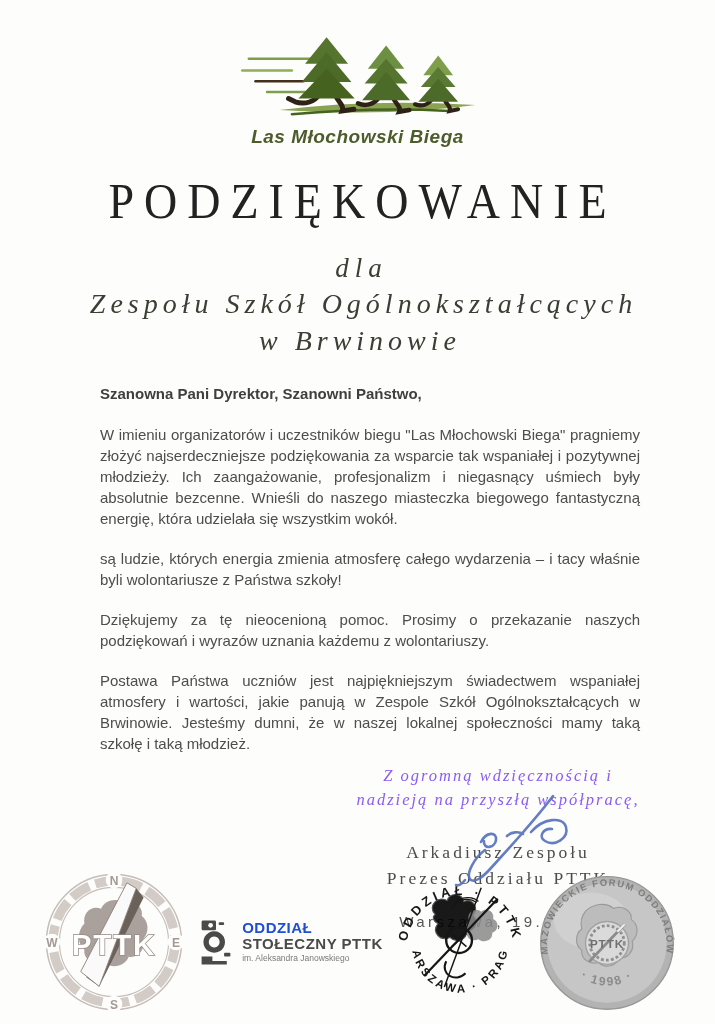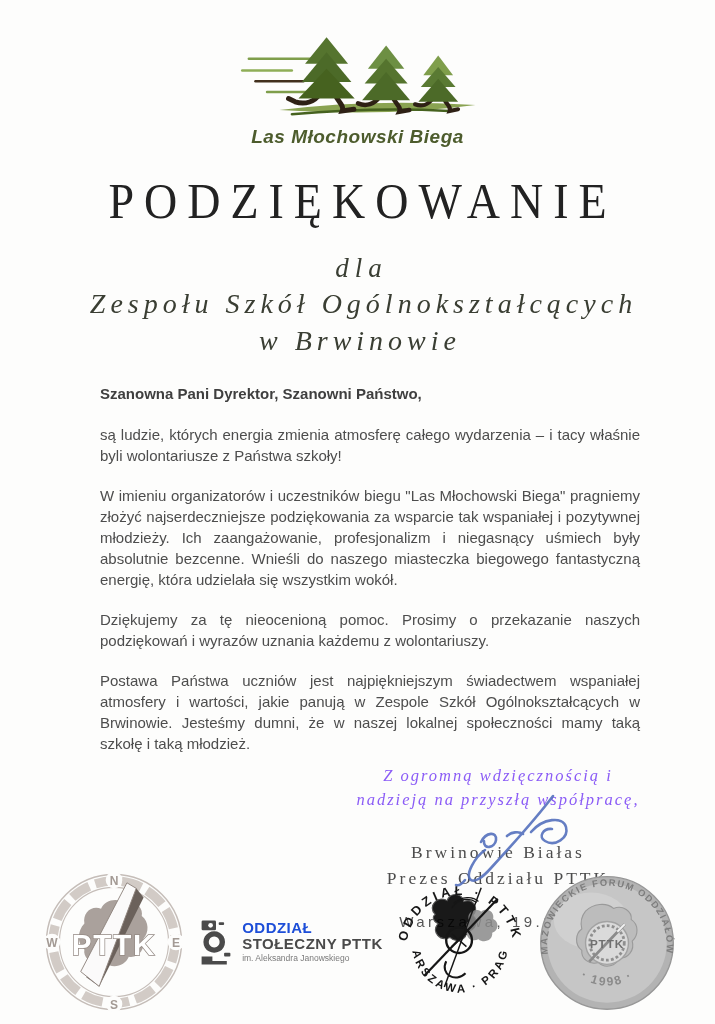--- a/index.html
+++ b/index.html
@@ -117,39 +117,39 @@
   <div class="title">PODZIĘKOWANIE</div>
 
   <div class="dedication">
     <div class="dla">dla</div>
     <div class="recipient-1">Zespołu Szkół Ogólnokształcących</div>
     <div class="recipient-2">w Brwinowie</div>
   </div>
 
   <div class="body-text">
     <div class="salutation">Szanowna Pani Dyrektor, Szanowni Państwo,</div>
+    <p>W imieniu organizatorów i uczestników biegu "Las Młochowski Biega" pragniemy złożyć najserdeczniejsze podziękowania za wsparcie tak wspaniałej i pozytywnej młodzieży. Ich zaangażowanie, profesjonalizm i niegasnący uśmiech były absolutnie bezcenne. Wnieśli do naszego miasteczka biegowego fantastyczną energię, która udzielała się wszystkim wokół.</p>
     <p>są ludzie, których energia zmienia atmosferę całego wydarzenia – i tacy właśnie byli wolontariusze z Państwa szkoły!</p>
-    <p>W imieniu organizatorów i uczestników biegu "Las Młochowski Biega" pragniemy złożyć najserdeczniejsze podziękowania za wsparcie tak wspaniałej i pozytywnej młodzieży. Ich zaangażowanie, profesjonalizm i niegasnący uśmiech były absolutnie bezcenne. Wnieśli do naszego miasteczka biegowego fantastyczną energię, która udzielała się wszystkim wokół.</p>
     <p>Dziękujemy za tę nieocenioną pomoc. Prosimy o przekazanie naszych podziękowań i wyrazów uznania każdemu z wolontariuszy.</p>
     <p>Postawa Państwa uczniów jest najpiękniejszym świadectwem wspaniałej atmosfery i wartości, jakie panują w Zespole Szkół Ogólnokształcących w Brwinowie. Jesteśmy dumni, że w naszej lokalnej społeczności mamy taką szkołę i taką młodzież.</p>
   </div>
 
   <div class="closing-block">
     <div class="closing-line">Z ogromną wdzięcznością i</div>
     <div class="closing-line">nadzieją na przyszłą współpracę,</div>
     <svg class="signature-svg" width="210" height="96" viewBox="0 0 210 96">
       <g fill="none" stroke="#5571bd" stroke-width="2.6" stroke-linecap="round" opacity="0.9">
         <path d="M158,4 C146,20 118,52 96,76 C88,85 79,92 75,87 C71,82 79,66 90,58"></path>
         <path d="M86,50 c5,-10 16,-11 15,-2 c-1,8 -13,10 -12,1"></path>
         <path d="M112,44 c4,-4 12,-5 16,-2"></path>
         <path d="M136,40 c12,-14 32,-16 35,-5 c3,11 -11,20 -21,14 c-7,-4 -2,-13 7,-12"></path>
         <path d="M70,88 c-3,4 -6,6 -9,5"></path>
       </g>
     </svg>
-    <div class="signer-name">Brwinowie Białas</div>
+    <div class="signer-name">Arkadiusz Zespołu</div>
     <div class="signer-title">Prezes Oddziału PTTK</div>
   </div>
 
   <div class="date-line">Warszawa, 19.09.2025 r.</div>
 
   <div class="footer-logos">
 
     <svg width="152" height="148" viewBox="0 0 160 160">
       <circle cx="80" cy="80" r="73" fill="none" stroke="#c5bdb8" stroke-width="1.6"></circle>
       <circle cx="80" cy="80" r="66" fill="none" stroke="#d2cbc6" stroke-width="10" stroke-dasharray="22 7"></circle>

